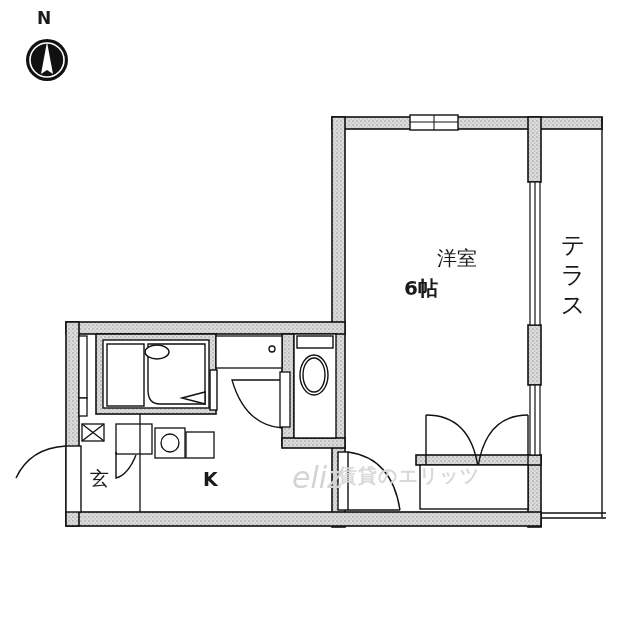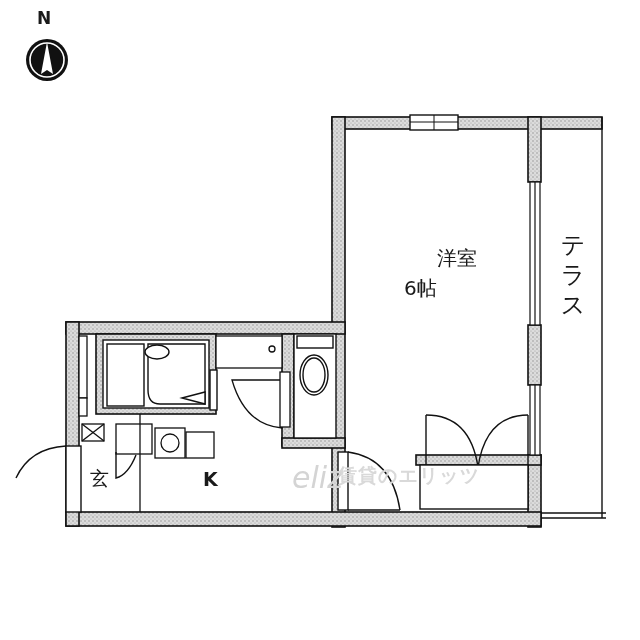--- a/index.html
+++ b/index.html
@@ -1,21 +1,21 @@
 <!DOCTYPE html>
 <html><head>
 <meta charset="utf-8">
 <style>
   html, body { margin:0; padding:0; background:#ffffff; }
   body { width:640px; height:640px; position:relative; overflow:hidden; font-family:"DejaVu Sans", sans-serif; }
   #plan { position:absolute; left:0; top:0; width:640px; height:640px; }
   .lbl { position:absolute; color:#1a1a1a; font-family:"DejaVu Sans", sans-serif; }
   .north-letter { left:37px; top:8px; font-size:17px; font-weight:bold; }
   .room-western { left:404px; top:244px; font-size:20px; line-height:28px;margin-left:33px; }
-  .room-western-size { left:404px; top:274px; font-size:20px; line-height:28px; }
+  .room-western-size { left:404px; top:274px; font-size:20px; line-height:28px;font-weight:bold; }
   .terrace { left:560px; top:230px; font-size:24px; line-height:30px; width:26px; text-align:center; }
   .terrace span { display:block; }
   .entry { left:90px; top:466px; font-size:19px; }
   .kitchen { left:203px; top:468px; font-size:19px; font-weight:bold; }
   .watermark { left:338px; top:463px; font-size:19px; color:#d9d9d9; font-weight:bold; letter-spacing:1px; }
   .watermark-logo { left:292px; top:460px; font-size:30px; color:#d4d4d4; font-style:italic; font-weight:normal; }
 </style>
 </head>
 <body>
 

